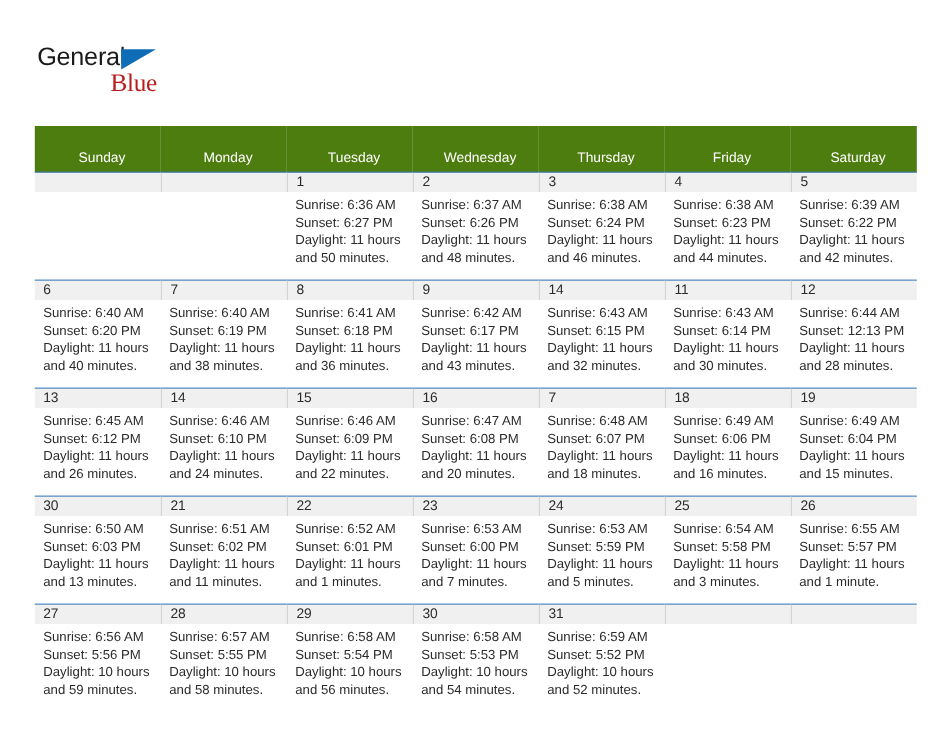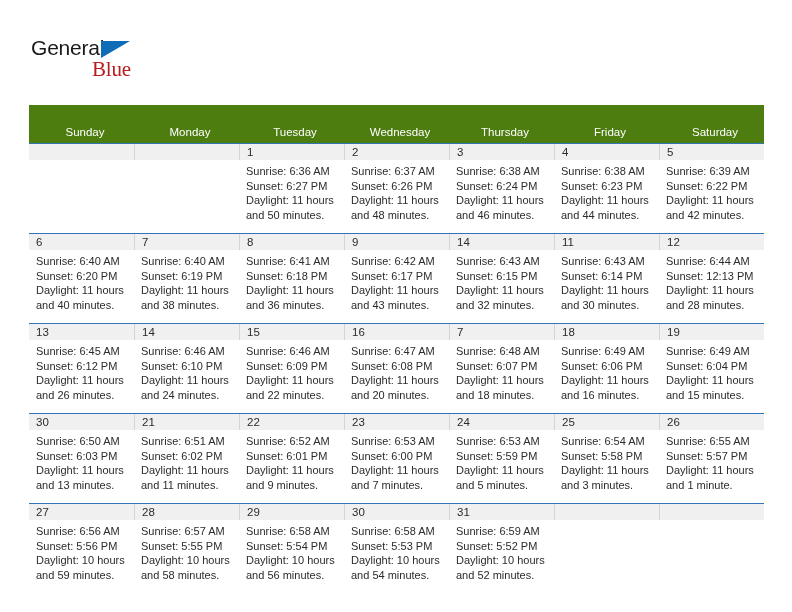--- a/index.html
+++ b/index.html
@@ -430,21 +430,21 @@
               </div>
             </div>
           </td>
           <td>
             <div class="cell">
               <span class="datenum">22</span>
               <div class="info">
                 <div>Sunrise: 6:52 AM</div>
                 <div>Sunset: 6:01 PM</div>
                 <div>Daylight: 11 hours</div>
-                <div>and 9 minutes.</div>
+                <div>and 1 minutes.</div>
               </div>
             </div>
           </td>
           <td>
             <div class="cell">
               <span class="datenum">23</span>
               <div class="info">
                 <div>Sunrise: 6:53 AM</div>
                 <div>Sunset: 6:00 PM</div>
                 <div>Daylight: 11 hours</div>

